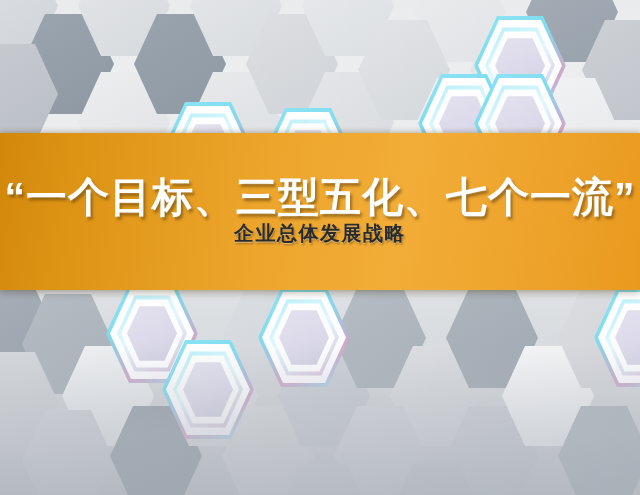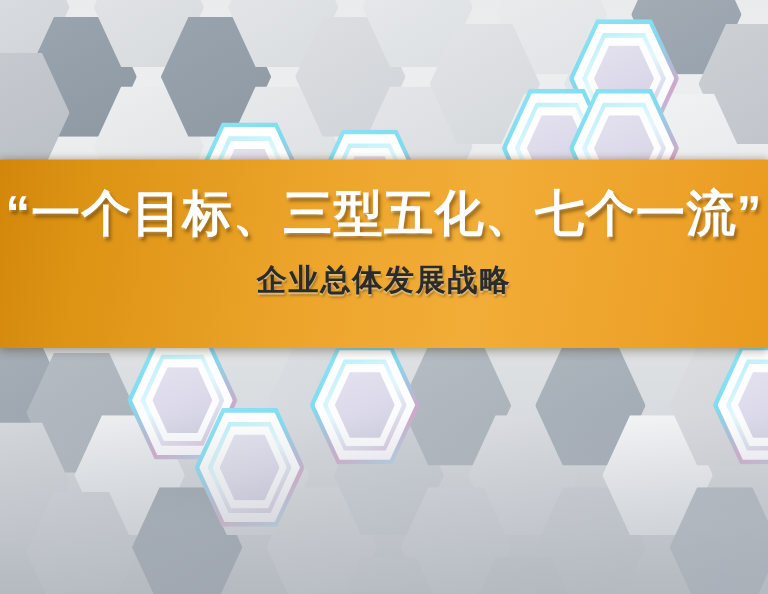--- a/index.html
+++ b/index.html
@@ -37,24 +37,24 @@
     box-shadow:0 3px 7px rgba(70,55,20,.33),0 -2px 5px rgba(70,55,20,.18);
     display:flex;flex-direction:column;align-items:center;justify-content:center;
   }
   #banner-title{
     color:#ffffff;font-weight:bold;font-size:41px;letter-spacing:1px;
     line-height:1.05;white-space:nowrap;
     text-shadow:2px 3px 3px rgba(90,58,8,.55),0 1px 0 rgba(255,255,255,.25);
     margin:0 0 0 0;
   }
   #banner-sub{
-    color:#2b2b2c;font-weight:bold;font-size:25px;letter-spacing:1.5px;
+    color:#2b2b2c;font-weight:bold;font-size:20px;letter-spacing:1.5px;
     white-space:nowrap;
     text-shadow:0 1px 1px rgba(255,228,170,.65),1px 2px 2px rgba(60,40,8,.45);
-    margin:16px;
+    margin:0;
   }
   .shade{position:absolute;pointer-events:none;}
 </style>
 </head>
 <body>
 
 <div id="slide">
 
   <div id="bg-layer">
 

